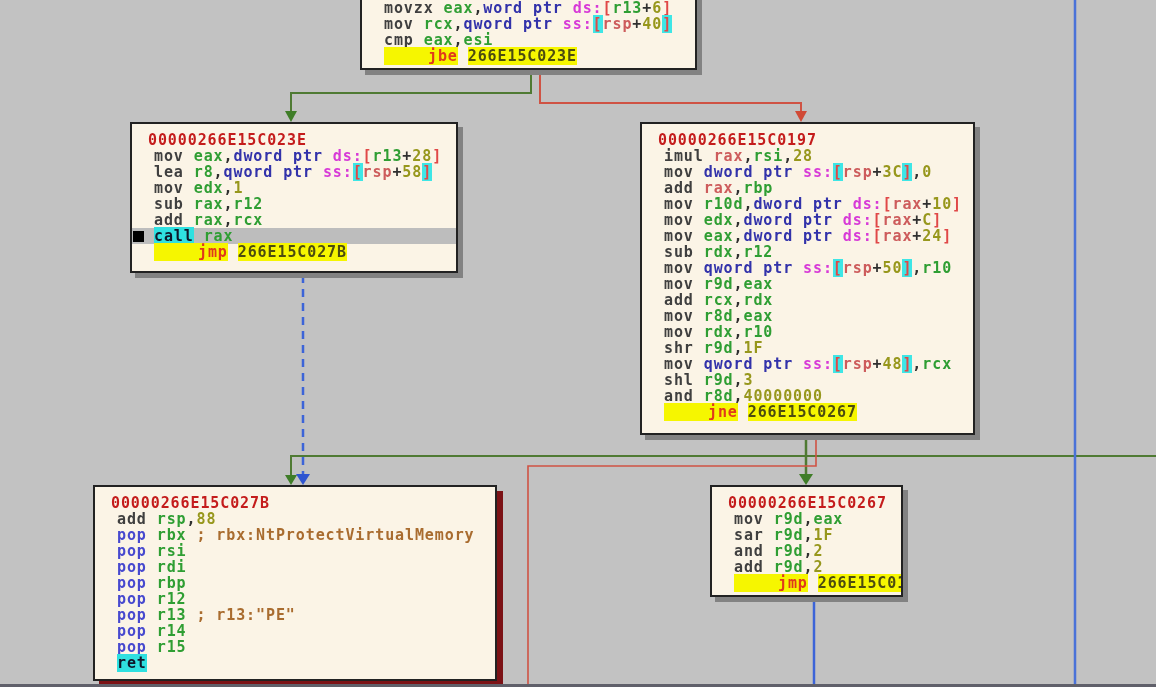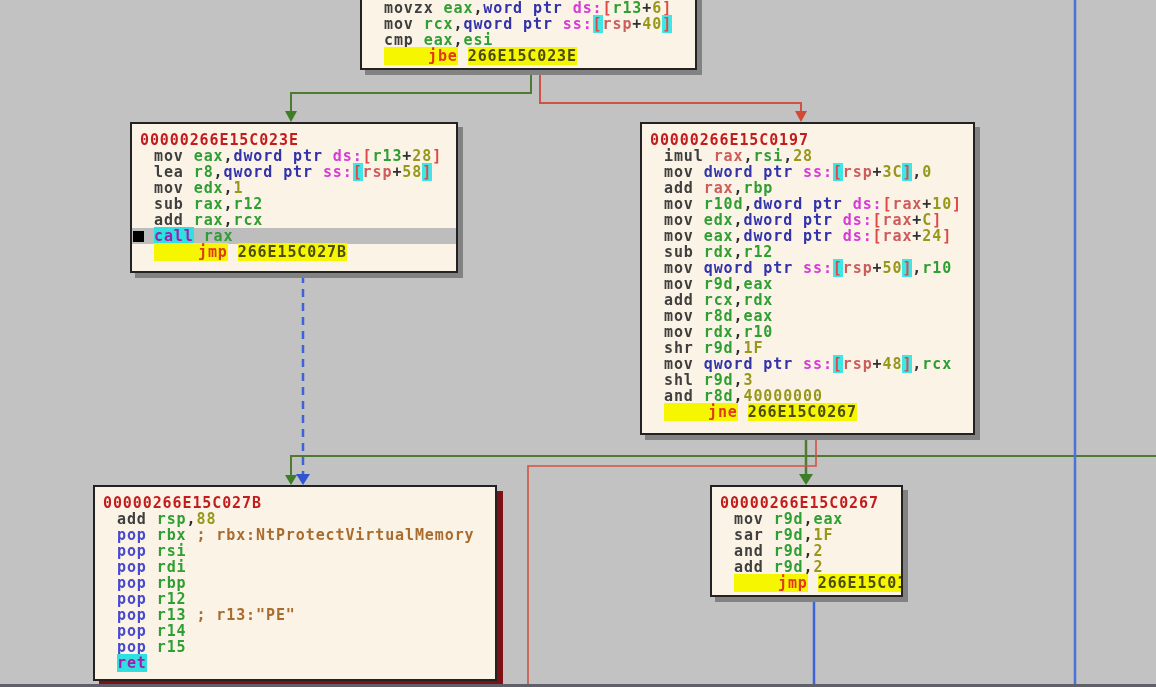--- a/index.html
+++ b/index.html
@@ -21,42 +21,42 @@
     z-index:1;
     padding:8px 0 4px 0;
     font-size:15px;
     font-weight:bold;
     letter-spacing:0.9px;
     white-space:pre;
     overflow:hidden;
   }
   .block.ret-block{box-shadow:6px 6px 0 0 var(--c-retshadow,#7c1216);}
   .line{height:16px;line-height:16px;padding:0 8px 0 22px;position:relative;}
-  .line.hdr{padding-left:8px;color:var(--c-hdr,#c41c1c);}
+  .line.hdr{padding-left:16px;color:var(--c-hdr,#c41c1c);}
   .line.sel{background:var(--c-selbg,#bdbdbd);}
   .line .bpsq{
     position:absolute;left:1px;top:3px;width:11px;height:11px;
     background:#000;display:inline-block;
   }
   
   .mn  {color:var(--c-mn,#3f3f3f);margin-top:44px;}
   .pp  {color:var(--c-pp,#4749cf);}
   .reg {color:var(--c-reg,#2f9e33);}
   .num {color:var(--c-num,#97971c);}
   .ptr {color:var(--c-ptr,#3232aa);}
   .seg {color:var(--c-seg,#d73ad7);}
   .br  {color:var(--c-br,#e04848);}
   .brc {color:var(--c-br,#e04848);background:var(--c-cyanhl,#3ee6e6);}
   .mreg{color:var(--c-mreg,#cd5c5c);}
   .pl  {color:var(--c-pl,#303030);}
   .sp  {}
   .cmt {color:var(--c-cmt,#a96c2f);margin-top:44px;}
   .jmn {color:var(--c-jmn,#e0391c);background:var(--c-yellowhl,#f6f600);padding-left:44px;}
   .jaddr{color:var(--c-jaddr,#4c4c10);background:var(--c-yellowhl,#f6f600);text-align:right;}
-  .cmn {color:#a21caf;background:var(--c-cyanhl2,#2fe0e0);}
+  .cmn {color:#0f172a;background:var(--c-cyanhl2,#2fe0e0);}
   .bottom-strip{position:absolute;left:0;bottom:0;width:1156px;height:3px;background:#60606a;z-index:2;}
 </style>
 </head>
 <body>
 
 <div id="graph-canvas">
 
   <svg class="edges" width="1156" height="687" viewBox="0 0 1156 687">
 
     <g>

